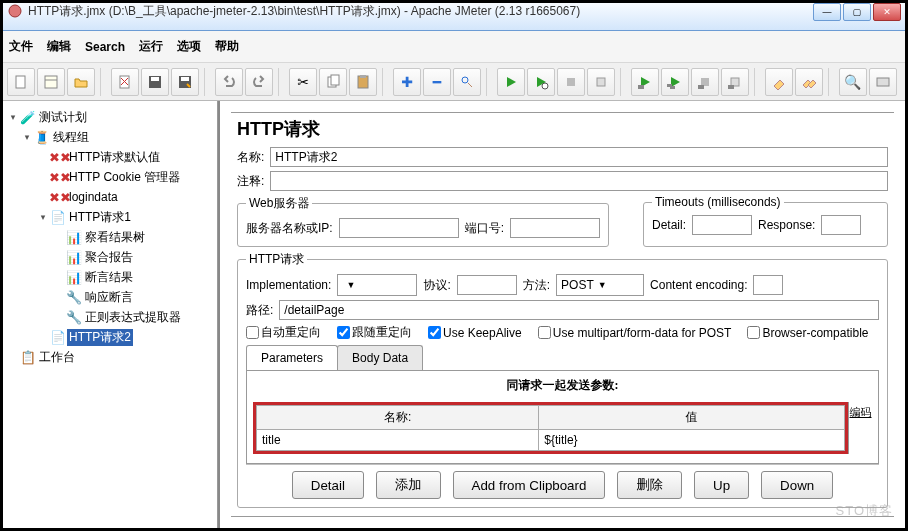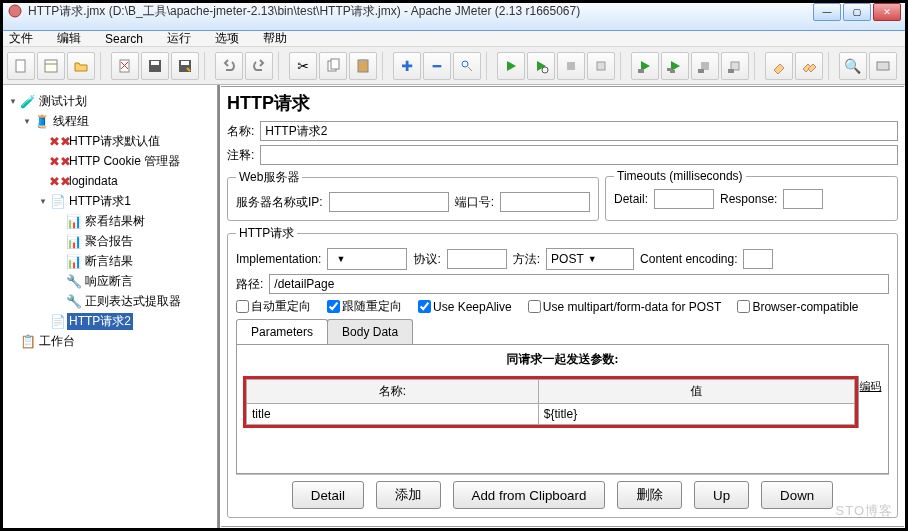--- a/index.html
+++ b/index.html
@@ -6,38 +6,38 @@
 body { font-family: Arial, "Microsoft YaHei", sans-serif; font-size: 12px; background: #fff; width: 908px; height: 531px; position: relative; border: 3px solid #000; overflow: hidden; }
 .outer { width: 100%; height: 100%; display: flex; flex-direction: column; }
 
 .titlebar { height: 28px; background: linear-gradient(#f8fbff,#d3e6fb); border-bottom: 1px solid #6b9bd4; display: flex; align-items: flex-start; padding: 0 4px; }
 .titlebar .icon { width: 16px; height: 16px; margin-right: 5px; }
 .titlebar .text { flex: 1; color: #333; }
 .winbtns { display: flex; gap: 2px; }
 .winbtn { width: 28px; height: 18px; border: 1px solid #6b9bd4; border-radius: 2px; display: flex; align-items: center; justify-content: center; background: linear-gradient(#f5faff,#c1dcf8); font-size: 9px; }
 .winbtn.close { background: linear-gradient(#f7acac,#d34f4f); color: #fff; border-color: #a13030; }
 
-.menubar { height: 16px; display: flex; align-items: center; padding: 0 6px; gap: 24px; border-bottom: 1px solid #d8d8d8; background: #f5f5f5; }
+.menubar { height: 32px; display: flex; align-items: center; padding: 0 6px; gap: 14px; border-bottom: 1px solid #d8d8d8; background: #f5f5f5; font-weight: bold; }
 .menubar span { cursor: default; }
 .toolbar { height: 38px; border-bottom: 1px solid #b8b8b8; background: #f0f0f0; display: flex; align-items: center; padding: 0 4px; gap: 2px; }
 .tbtn { width: 28px; height: 28px; border: 1px solid #c9c9c9; border-radius: 2px; background: linear-gradient(#fdfdfd,#ececec); display: flex; align-items: center; justify-content: center; font-size: 14px; }
 .tsep { width: 6px; height: 28px; border-left: 1px solid #d0d0d0; margin: 0 3px; }
 
 .main { flex: 1; display: flex; overflow: hidden; }
 .tree { width: 215px; border-right: 1px solid #999; padding: 6px 4px; overflow: auto; }
 .treeitem { display: flex; align-items: center; height: 20px; white-space: nowrap; }
 .treeitem .twisty { width: 12px; text-align: center; color: #555; font-size: 9px; }
 .treeitem .ico { width: 18px; text-align: center; font-size: 13px; }
 .treeitem .lbl { padding: 0 2px; }
 .treeitem.sel .lbl { background: #2f64b3; color: #fff; }
 .depth1 { padding-left: 14px; }
 .depth2 { padding-left: 30px; }
 .depth3 { padding-left: 46px; }
 
-.editor { flex: 1; display: flex; flex-direction: column; border-left: 2px solid #888; background: #fff; overflow: hidden; padding: 1px; }
+.editor { flex: 1; display: flex; flex-direction: column; border-left: 2px solid #888; background: #fff; overflow: hidden; padding: 11px; }
 .ed-inner { border-top: 1px solid #999; border-bottom: 1px solid #999; flex: 1; display: flex; flex-direction: column; padding: 4px 6px; overflow: hidden; }
 .ed-title { font-size: 18px; font-weight: bold; margin-bottom: 6px; }
 .row { display: flex; align-items: center; margin-bottom: 4px; gap: 6px; }
 .row label { white-space: nowrap; }
 .txt { border: 1px solid #999; padding: 2px 4px; height: 20px; font-size: 12px; background: #fff; }
 fieldset { border: 1px solid #aaa; border-radius: 3px; padding: 6px 8px 4px; margin-bottom: 4px; }
 fieldset legend { padding: 0 3px; }
 .combo { border: 1px solid #999; height: 22px; display: inline-flex; align-items: center; padding: 0 4px; background: #fff; }
 .combo .arrow { margin-left: 4px; font-size: 9px; }
 .chk { display: inline-flex; align-items: center; gap: 2px; margin-right: 10px; }
@@ -313,21 +313,21 @@
    <div style="display:flex; gap:6px;">
     <fieldset style="flex:1;">
      <legend>Web服务器</legend>
      <div class="row">
       <label>服务器名称或IP:</label>
       <input class="txt" style="width: 120px;">
       <label>端口号:</label>
       <input class="txt" style="width: 90px;">
      </div>
     </fieldset>
-    <fieldset style="flex:1;">
+    <fieldset style="flex:1;margin-left:28px;">
      <legend>Timeouts (milliseconds)</legend>
      <div class="row">
       <label>Detail:</label>
       <input class="txt" style="width: 60px;">
       <label>Response:</label>
       <input class="txt" style="width: 40px;">
      </div>
     </fieldset>
    </div>
 

